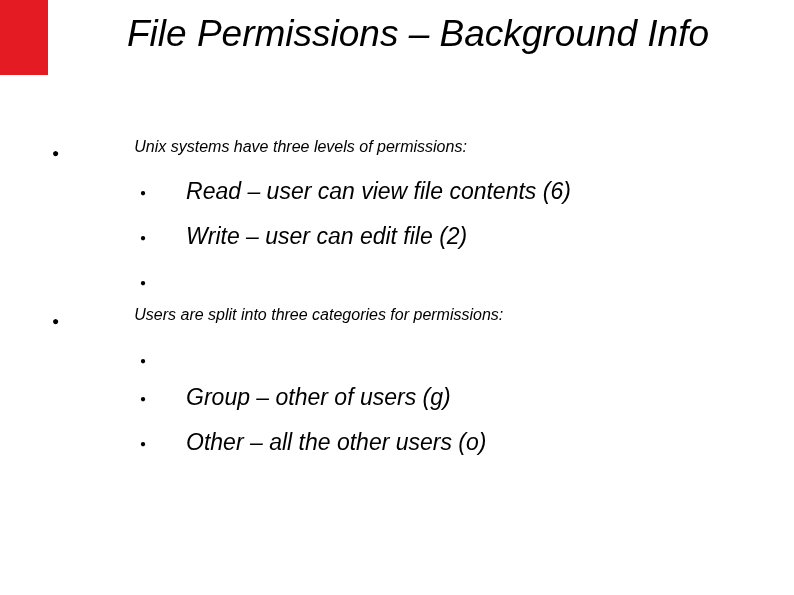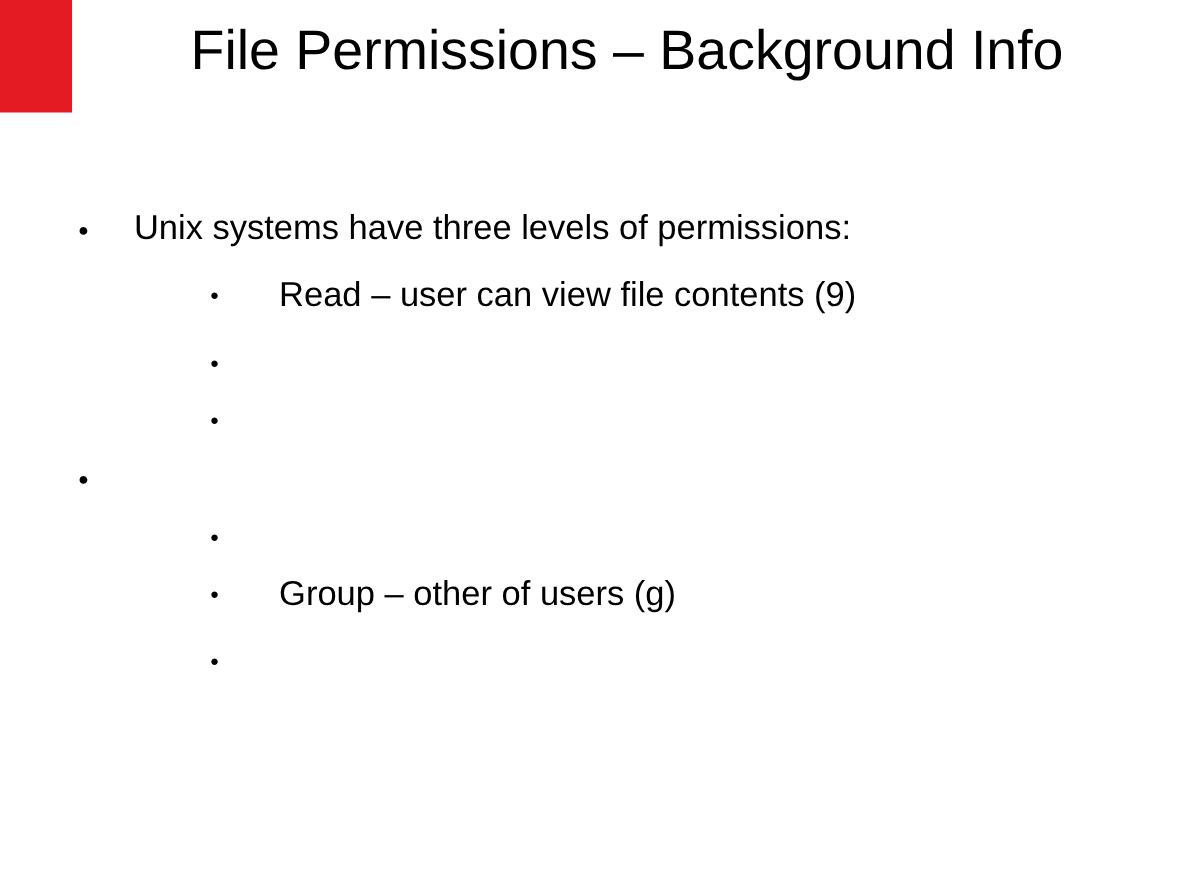--- a/index.html
+++ b/index.html
@@ -1,18 +1,19 @@
 <!DOCTYPE html>
 <html><head>
   <meta charset="utf-8">
   <style>
     * {
       margin: 0;
       padding: 0;
       box-sizing: border-box;
+      font-style: italic;
     }
     body {
       width: 794px;
       height: 595px;
       background: #ffffff;
       font-family: Arial, Helvetica, sans-serif;
       color: #000000;
       position: relative;
       overflow: hidden;
     }
@@ -45,21 +46,22 @@
       align-items: flex-start;
       margin-bottom: 14px;
     }
     .main-bullet {
       font-size: 12px;
       margin-top: 8px;
       margin-right: 30px;
       flex-shrink: 0;
     }
     .main-text {
-      font-size: 23px;
+      font-size: 16px;
+      margin-left: 45px;
     }
     .sub-list {
       margin-left: 88px;
       margin-top: 18px;
       margin-bottom: 18px;
     }
     .sub-item {
       display: flex;
       align-items: flex-start;
       margin-bottom: 18px;
@@ -83,39 +85,42 @@
 
 <div class="content">
 
   <div class="main-item">
     <span class="main-bullet">●</span>
     <span class="main-text">Unix systems have three levels of permissions:</span>
   </div>
   <div class="sub-list">
     <div class="sub-item">
       <span class="sub-bullet">●</span>
-      <span class="sub-text">Read – user can view file contents (9)</span>
+      <span class="sub-text">Read – user can view file contents (6)</span>
     </div>
     <div class="sub-item">
       <span class="sub-bullet">●</span>
+      <span class="sub-text">Write – user can edit file (2)</span>
     </div>
     <div class="sub-item">
       <span class="sub-bullet">●</span>
     </div>
   </div>
 
   <div class="main-item">
     <span class="main-bullet">●</span>
+    <span class="main-text">Users are split into three categories for permissions:</span>
   </div>
   <div class="sub-list">
     <div class="sub-item">
       <span class="sub-bullet">●</span>
     </div>
     <div class="sub-item">
       <span class="sub-bullet">●</span>
       <span class="sub-text">Group – other of users (g)</span>
     </div>
     <div class="sub-item">
       <span class="sub-bullet">●</span>
+      <span class="sub-text">Other – all the other users (o)</span>
     </div>
   </div>
 
 </div>
 
 </body></html>

